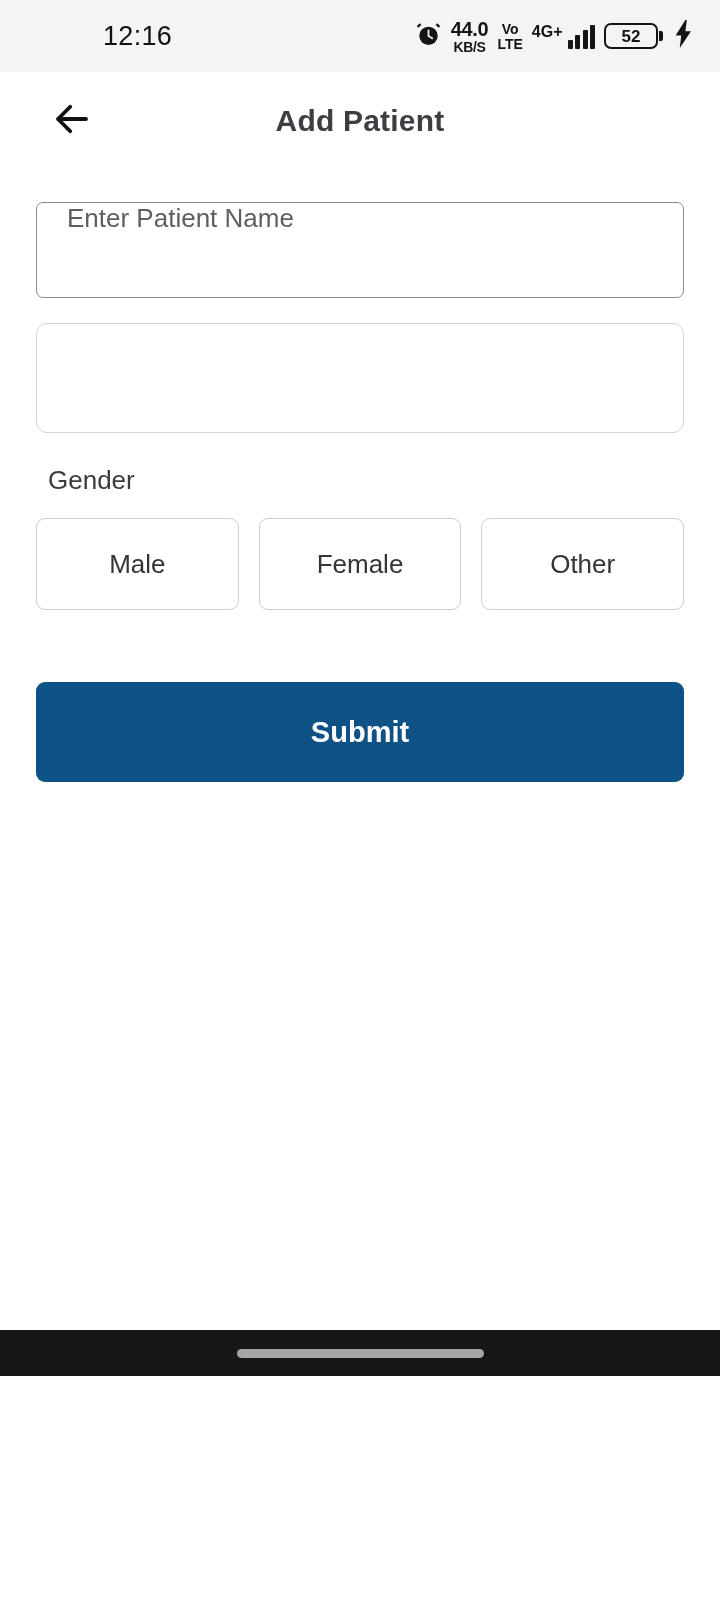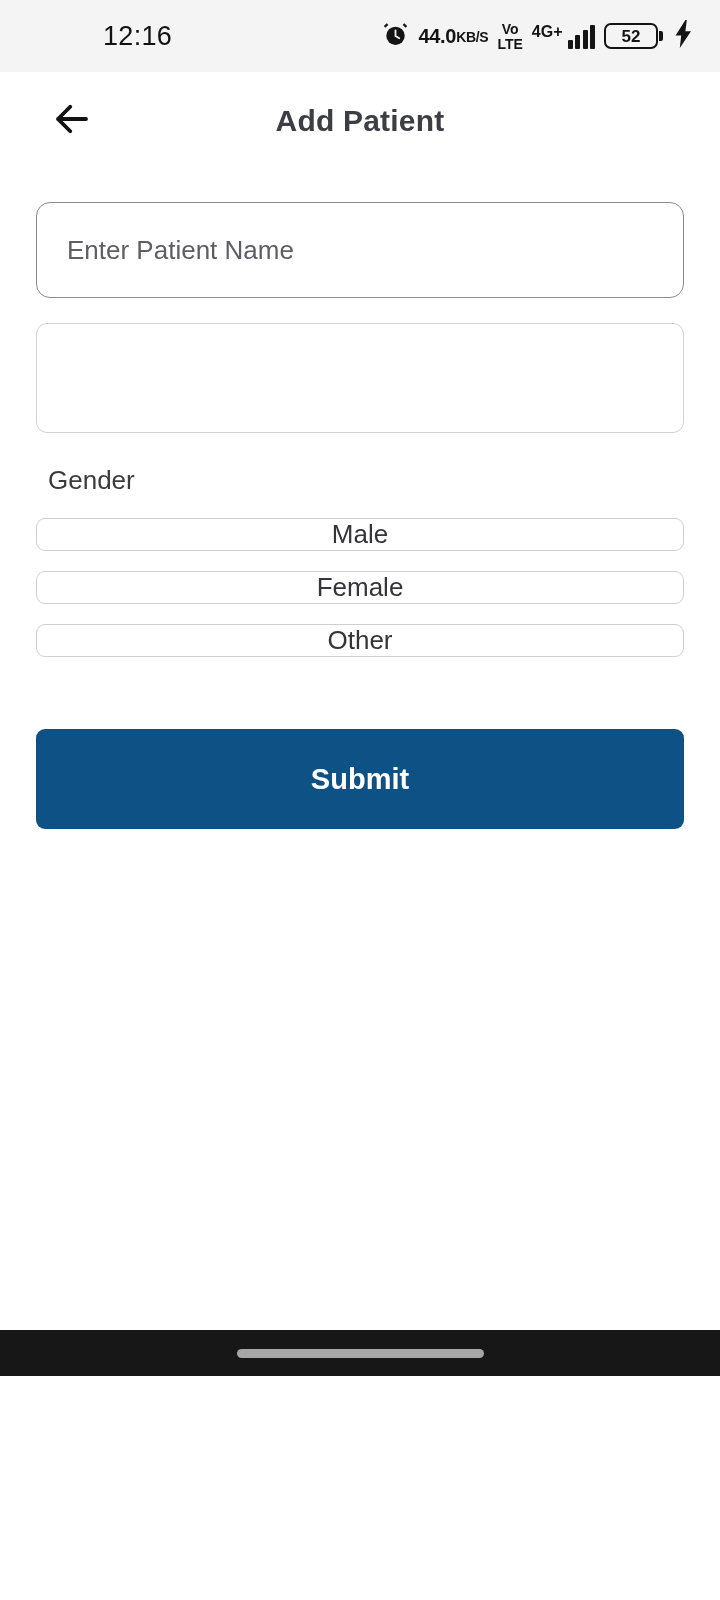--- a/index.html
+++ b/index.html
@@ -46,21 +46,21 @@
   .status-right {
     display: flex;
     align-items: center;
     gap: 9px;
   }
 
   .alarm-icon { display: block; }
 
   .net-speed {
     display: flex;
-    flex-direction: row;
+    flex-direction: column;
     align-items: center;
     line-height: 1;
     color: #141414;
   }
   .net-speed .sp-val {
     font-size: 20px;
     font-weight: 700;
     letter-spacing: -0.3px;
   }
   .net-speed .sp-unit {
@@ -171,23 +171,23 @@
   
   .form-area {
     padding: 0 36px;
     flex: 1 1 auto;
     background: #ffffff;
   }
 
   .field {
     height: 96px;
     border: 1.6px solid #8b8b8b;
-    border-radius: 14px;
-    display: flex;
-    align-items: center;
+    border-radius: 7px;
+    display: flex;
+    align-items: flex-start;
     padding: 0 30px;
     background: #ffffff;
     margin-top: 32px;
   }
   .field:first-child { margin-top: 32px; }
 
   .field-placeholder {
     font-size: 26px;
     color: #5e5e63;
     font-weight: 400;
@@ -225,21 +225,20 @@
     font-size: 26px;
     color: #3b3b40;
     margin: 32px 0 0 12px;
     font-weight: 400;
   }
 
   .gender-row {
     display: flex;
     gap: 20px;
     margin-top: 22px;
-    flex-direction: column;
   }
   .gender-option {
     flex: 1;
     height: 92px;
     border: 1.6px solid #cfcfcf;
     border-radius: 9px;
     background: #ffffff;
     display: flex;
     align-items: center;
     justify-content: center;

